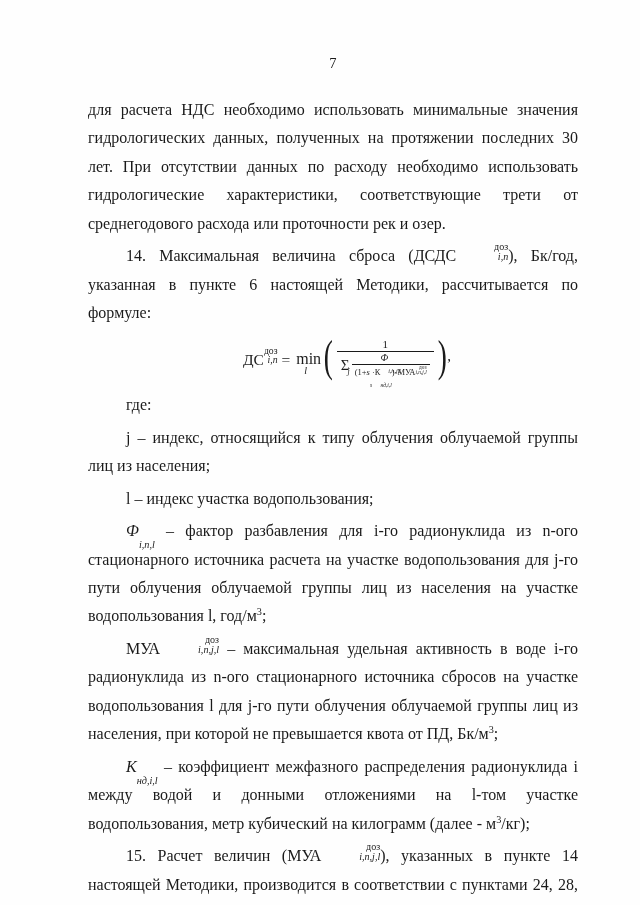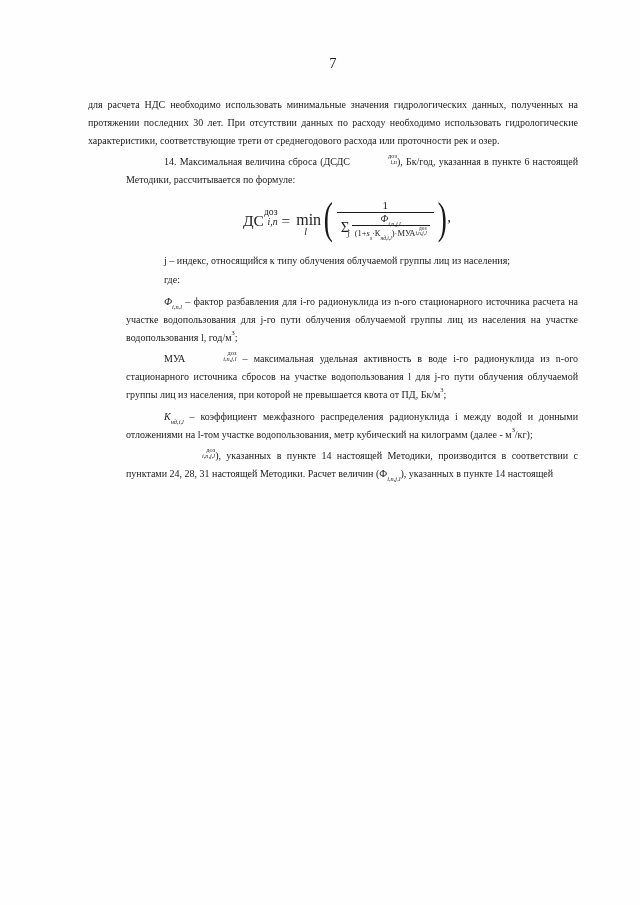--- a/index.html
+++ b/index.html
@@ -24,30 +24,29 @@
     box-sizing: border-box;
     padding: 55px 62px 40px 88px;
   }
   .page-number {
     text-align: center;
     font-size: 14.5px;
     margin: 0 0 24px 0;
     letter-spacing: .5px;
   }
   .para {
-    font-size: 10px;
+    font-size: 16px;
     line-height: 1.78;
     text-align: justify;
     text-justify: inter-word;
     margin: 0 0 1px 0;
     hyphens: none;
   }
   .indent {
     text-indent: 38px;
-    margin-left: 38px;
   }
   .formula-block {
     margin: 10px 0 14px 0;
     text-align: center;
     font-size: 15px;
   }
   .formula {
     display: inline-block;
     position: relative;
     padding-left: 28px;
@@ -137,21 +136,21 @@
     position: relative;
     top: 4px;
     left: -2px;
     font-style: italic;
   }
   i, .it { font-style: italic; }
   sub {
     font-size: 64%;
     vertical-align: baseline;
     position: relative;
-    top: 4px;
+    top: 12px;
     font-style: italic;
   }
   sup {
     font-size: 64%;
     vertical-align: baseline;
     position: relative;
     top: -6px;
   }
   .supsub {
     display: inline-block;
@@ -192,35 +191,36 @@
           <span class="sigma"><span>Σ</span><span class="sg-sub">j</span></span><span class="frac2">
             <span class="num"><i>Ф</i><sub>i,n,j,l</sub></span>
             <span class="bar"></span>
             <span class="den"><span>(1+</span><i>s</i><sub>s</sub><span>·К</span><sub>нд,i,l</sub><span>)·МУА</span><span class="supsub"><span class="s-top">доз</span><span class="s-bot">i,n,j,l</span></span></span>
           </span>
         </span>
       </span><span class="paren">)</span><span>,</span>
     </span>
   </div>
 
+  <p class="para indent">где:</p>
+
   <p class="para indent sp">j – индекс, относящийся к типу облучения облучаемой группы лиц из населения;</p>
 
-  <p class="para indent">где:</p>
-
+  <p class="para indent sp">l – индекс участка водопользования;</p>
 
   <p class="para indent sp">
     <span class="nowrap"><i>Ф</i><sub>i,n,l</sub></span><span> – фактор разбавления для i-го радионуклида из n-ого стационарного источника расчета на участке водопользования для j-го пути облучения облучаемой группы лиц из населения на участке водопользования l, год/м</span><sup>3</sup><span>;</span>
   </p>
 
   <p class="para indent sp">
     <span class="nowrap"><span>МУА</span><span class="supsub"><span class="s-top">доз</span><span class="s-bot">i,n,j,l</span></span></span><span> – максимальная удельная активность в воде i-го радионуклида из n-ого стационарного источника сбросов на участке водопользования l для j-го пути облучения облучаемой группы лиц из населения, при которой не превышается квота от ПД, Бк/м</span><sup>3</sup><span>;</span>
   </p>
 
   <p class="para indent sp">
     <span class="nowrap"><i>К</i><sub>нд,i,l</sub></span><span> – коэффициент межфазного распределения радионуклида i между водой и донными отложениями на l-том участке водопользования, метр кубический на килограмм (далее - м</span><sup>3</sup><span>/кг);</span>
   </p>
 
 
   <p class="para indent sp">
-    <span class="nowrap"><span class="supsub"><span class="s-top">доз</span><span class="s-bot">i,n,j,l</span></span></span><span>), указанных в пункте 14 настоящей Методики, производится в соответствии с пунктами 24, 28, 31 настоящей Методики. Расчет величин (Ф</span><sub>i,n,j,l</sub><span>), указанных в пункте 14 настоящей</span>
+    <span>15. Расчет величин (МУА</span><span class="nowrap"><span class="supsub"><span class="s-top">доз</span><span class="s-bot">i,n,j,l</span></span></span><span>), указанных в пункте 14 настоящей Методики, производится в соответствии с пунктами 24, 28, 31 настоящей Методики. Расчет величин (Ф</span><sub>i,n,j,l</sub><span>), указанных в пункте 14 настоящей</span>
   </p>
 
 </div>
 
 </body></html>

